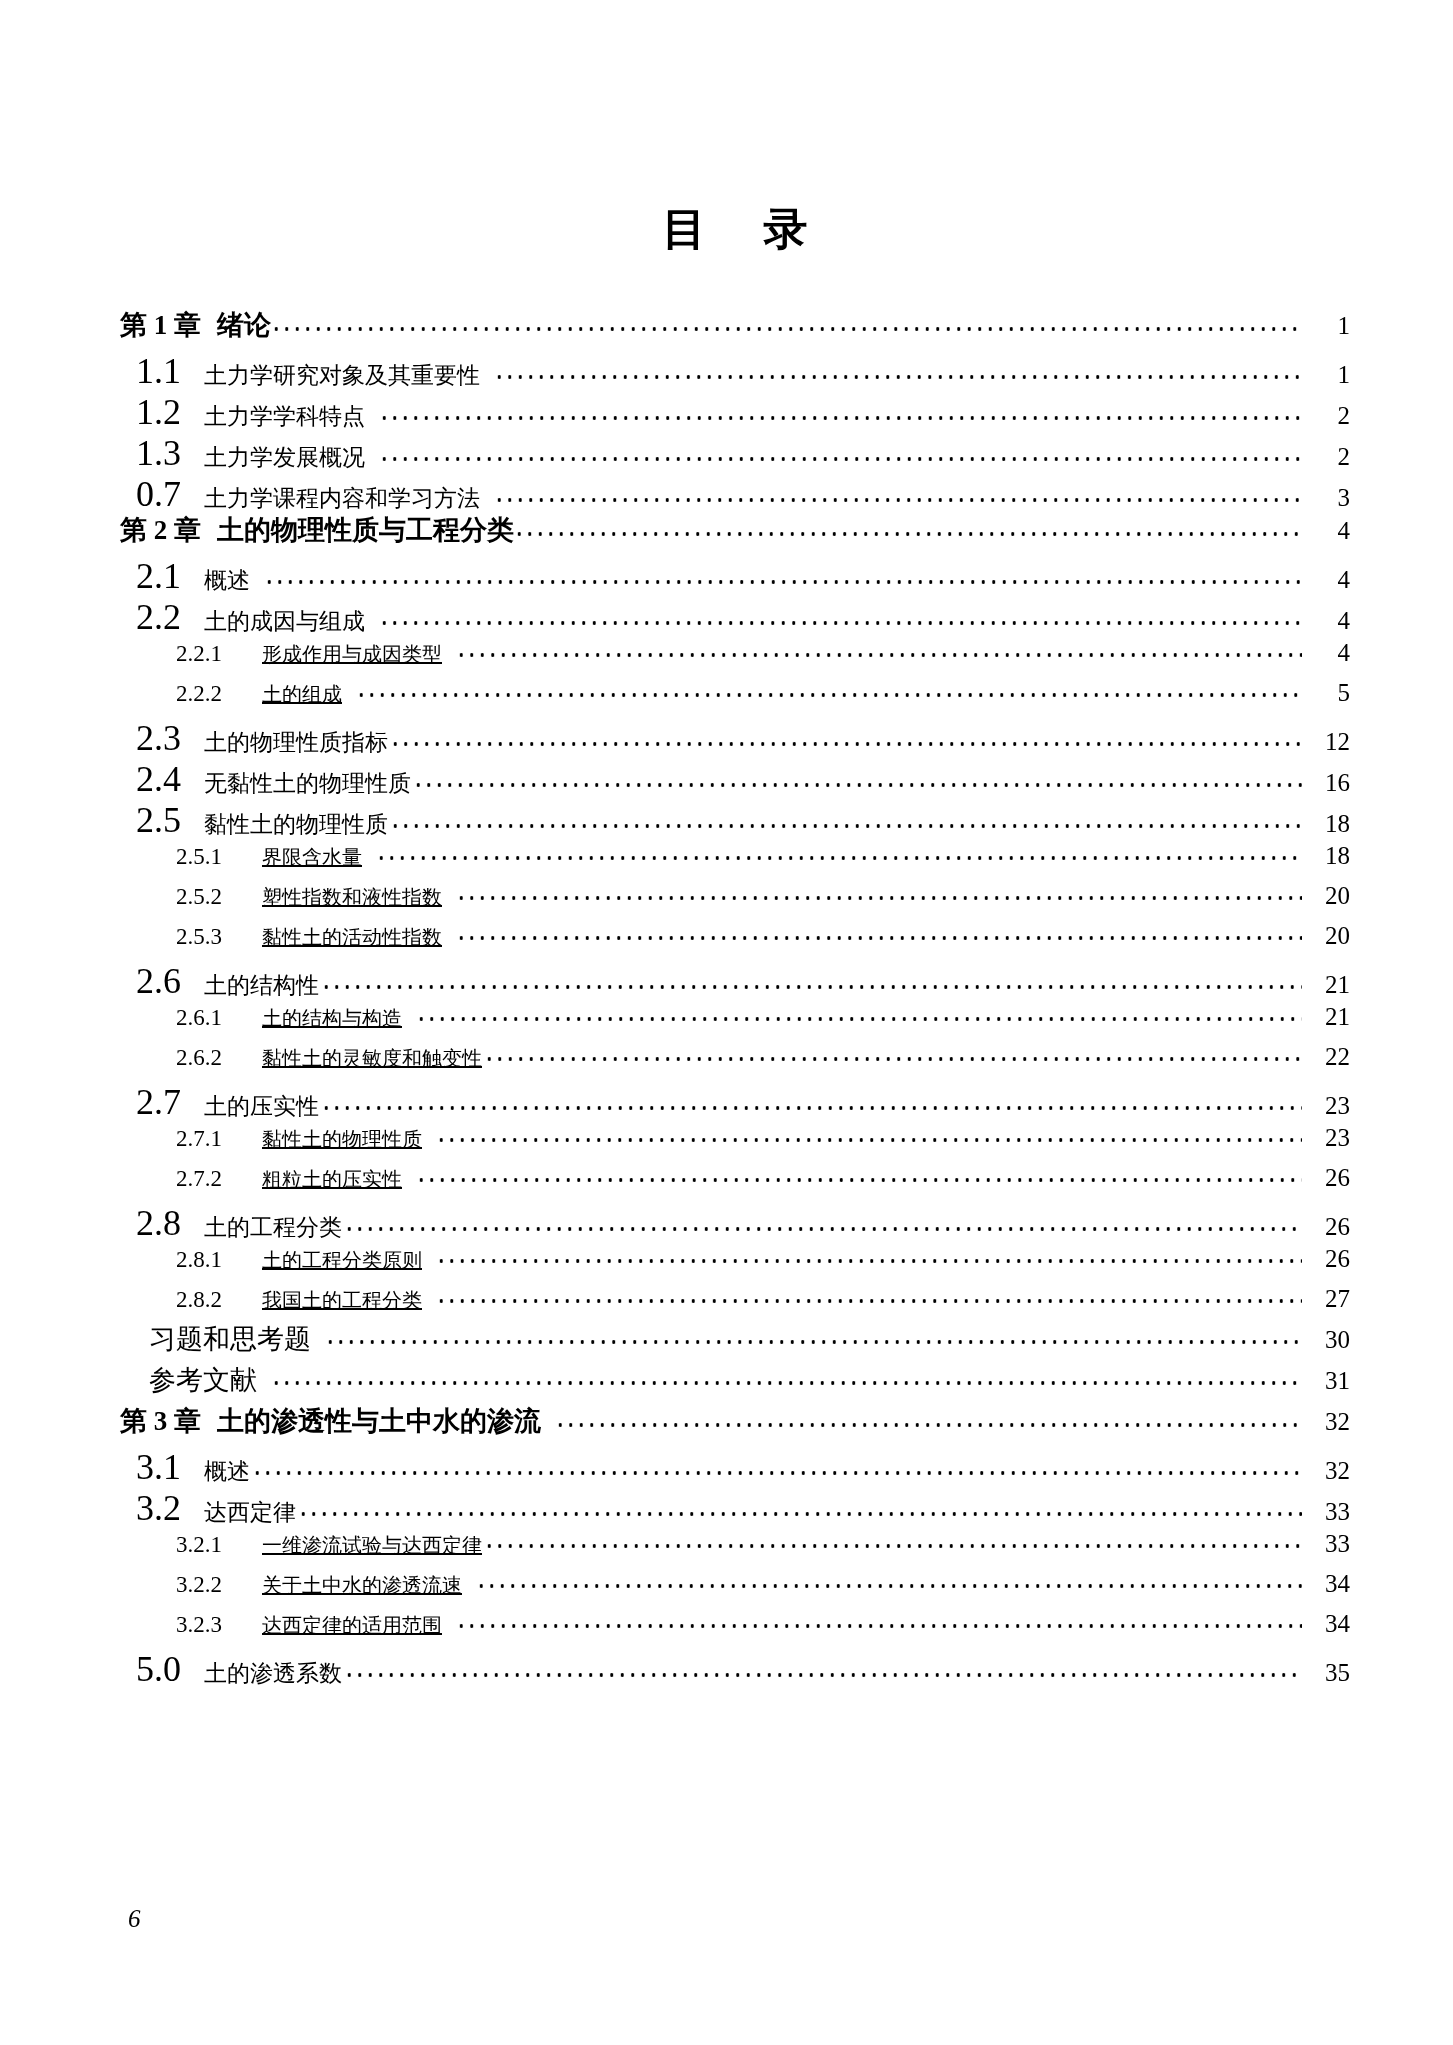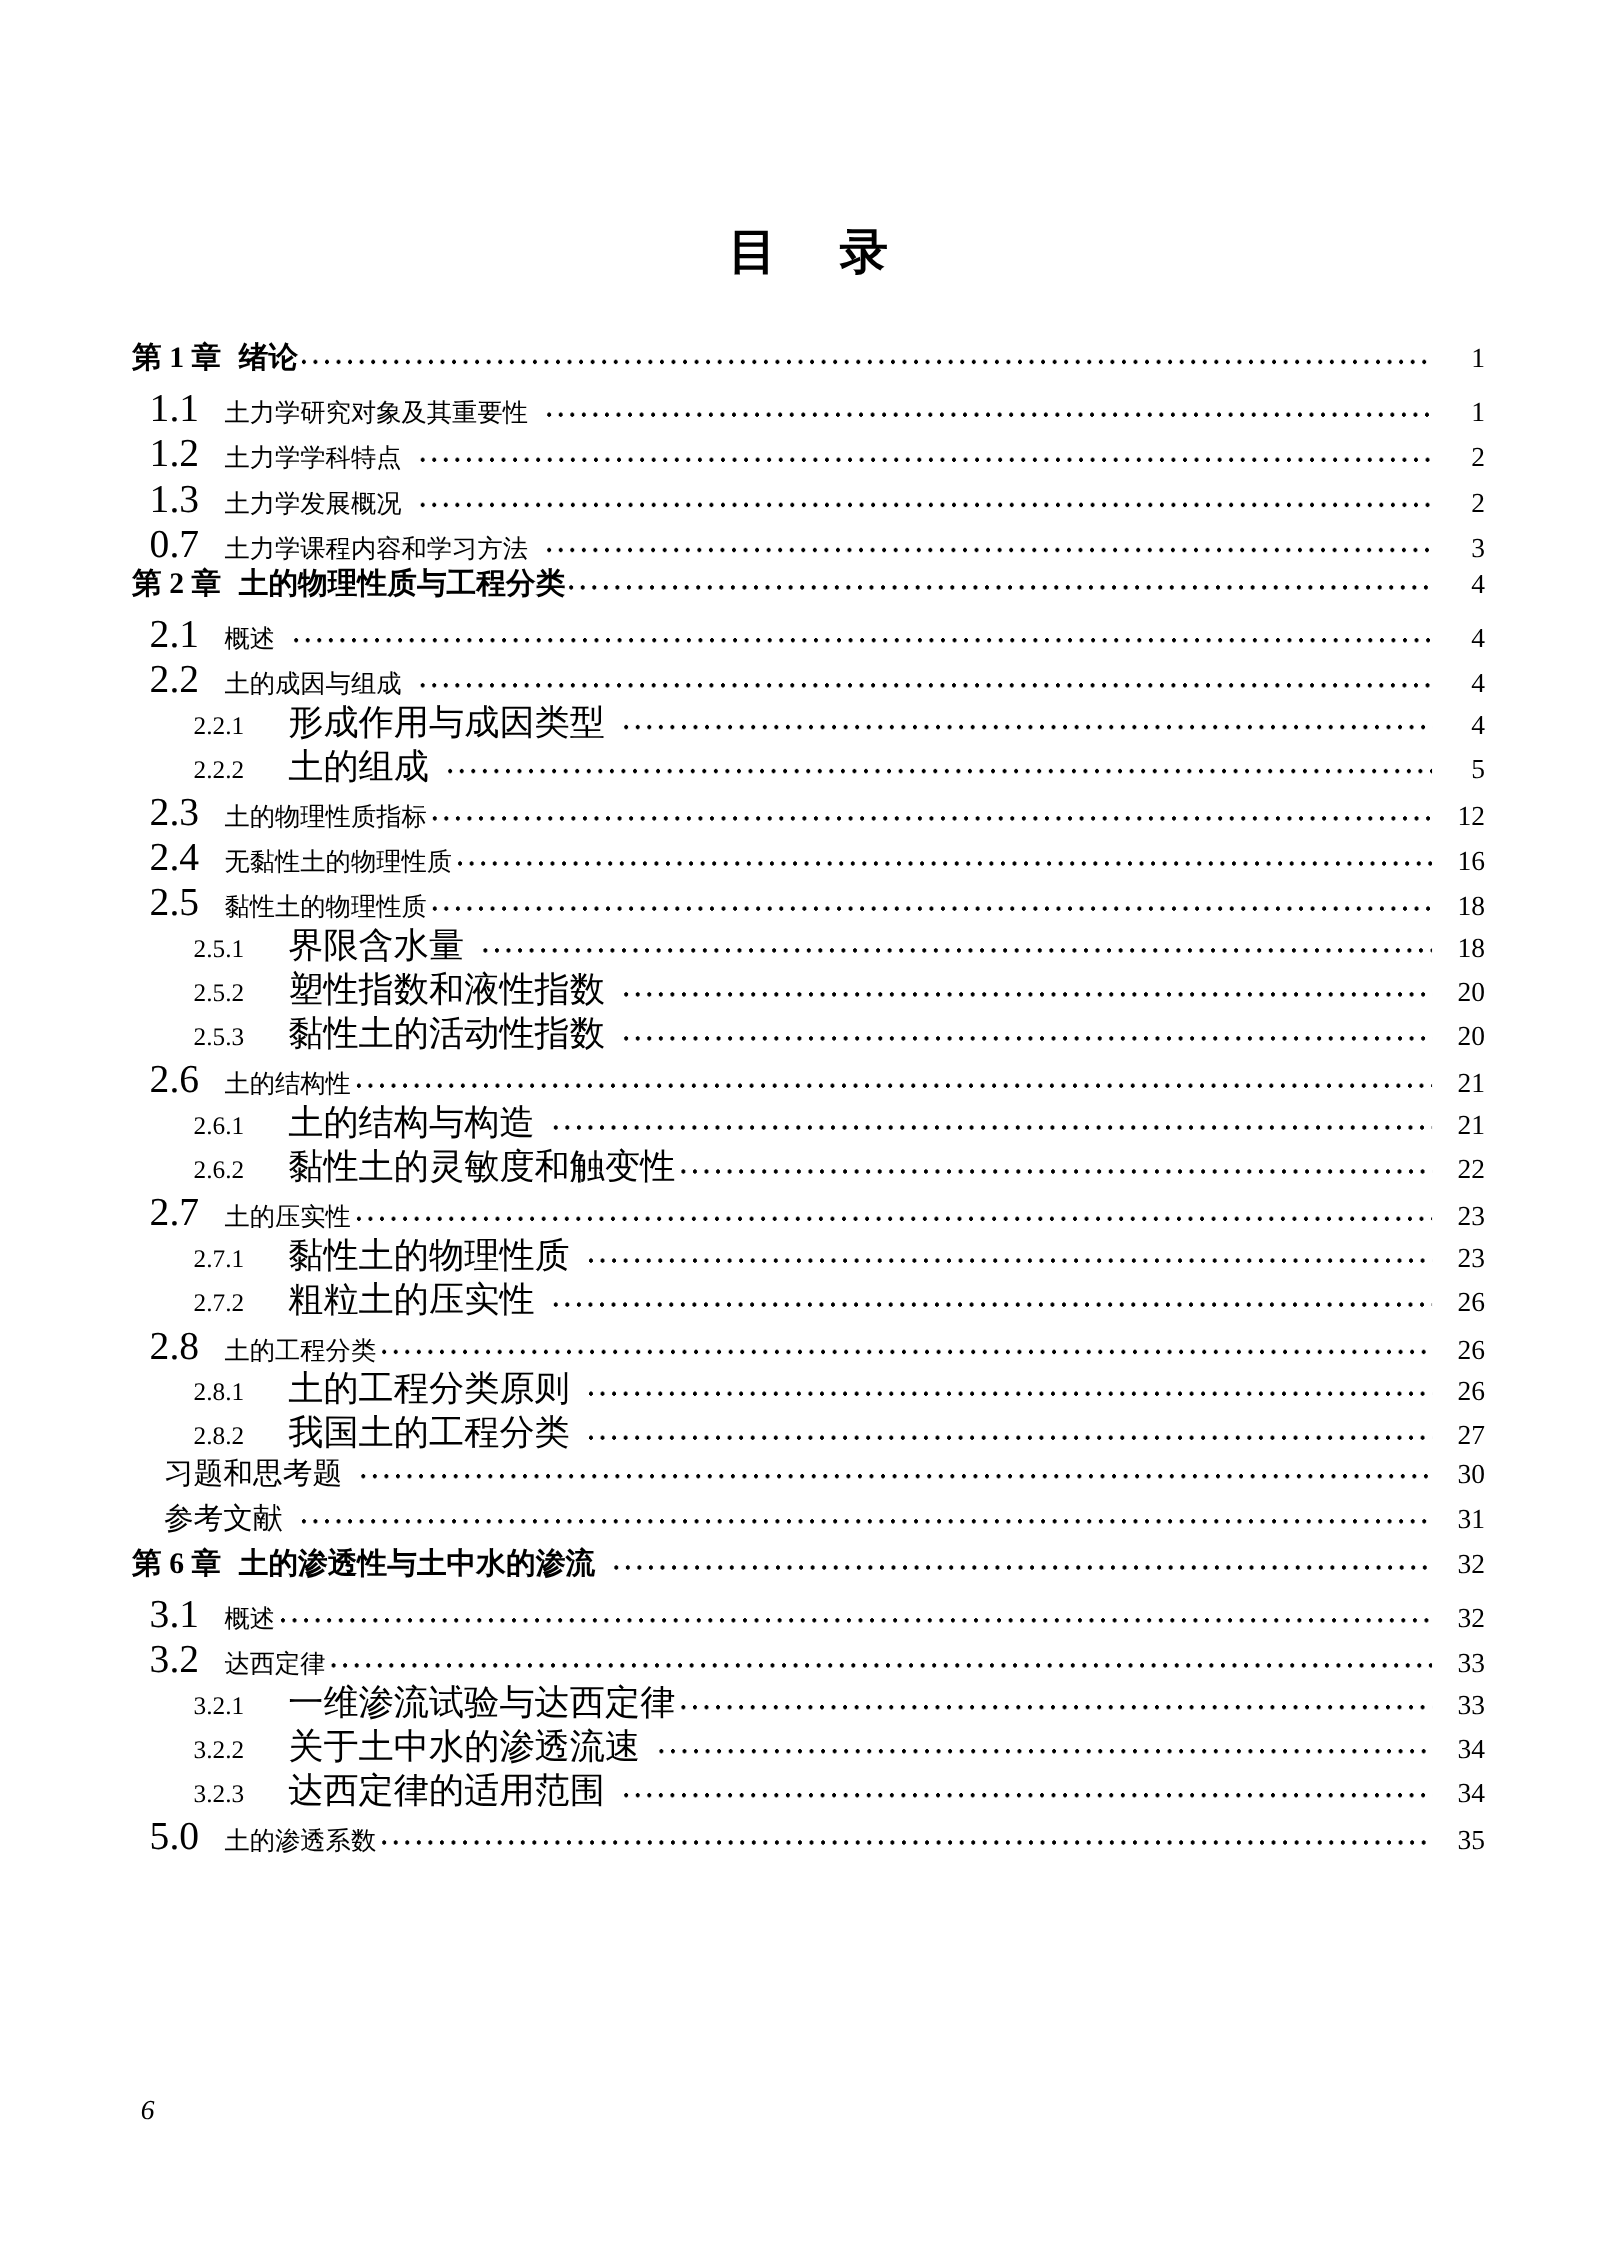--- a/index.html
+++ b/index.html
@@ -120,22 +120,23 @@
     padding-left: 14px;
   }
 
   
   .lvl-sub .num {
     font-size: 23px;
     margin-left: 56px;
     width: 74px;
   }
   .lvl-sub .txt {
-    font-size: 32px;
+    font-size: 20px;
     padding-left: 12px;
+    text-decoration: underline;
   }
 
   
   .lvl-back .num { width: 0; }
   .lvl-back .txt {
     font-size: 27px;
     margin-left: 29px;
   }
 
   
@@ -317,21 +318,21 @@
         <span class="leader"></span>
         <span class="pageno">30</span>
       </li>
       <li class="toc-row lvl-back gap-lead">
         <span class="num"></span>
         <span class="txt">参考文献</span>
         <span class="leader"></span>
         <span class="pageno">31</span>
       </li>
       <li class="toc-row lvl-ch gap-lead">
-        <span class="num">第 6 章</span>
+        <span class="num">第 3 章</span>
         <span class="txt">土的渗透性与土中水的渗流</span>
         <span class="leader"></span>
         <span class="pageno">32</span>
       </li>
       <li class="toc-row lvl-sec">
         <span class="num">3.1</span>
         <span class="txt">概述</span>
         <span class="leader"></span>
         <span class="pageno">32</span>
       </li>

